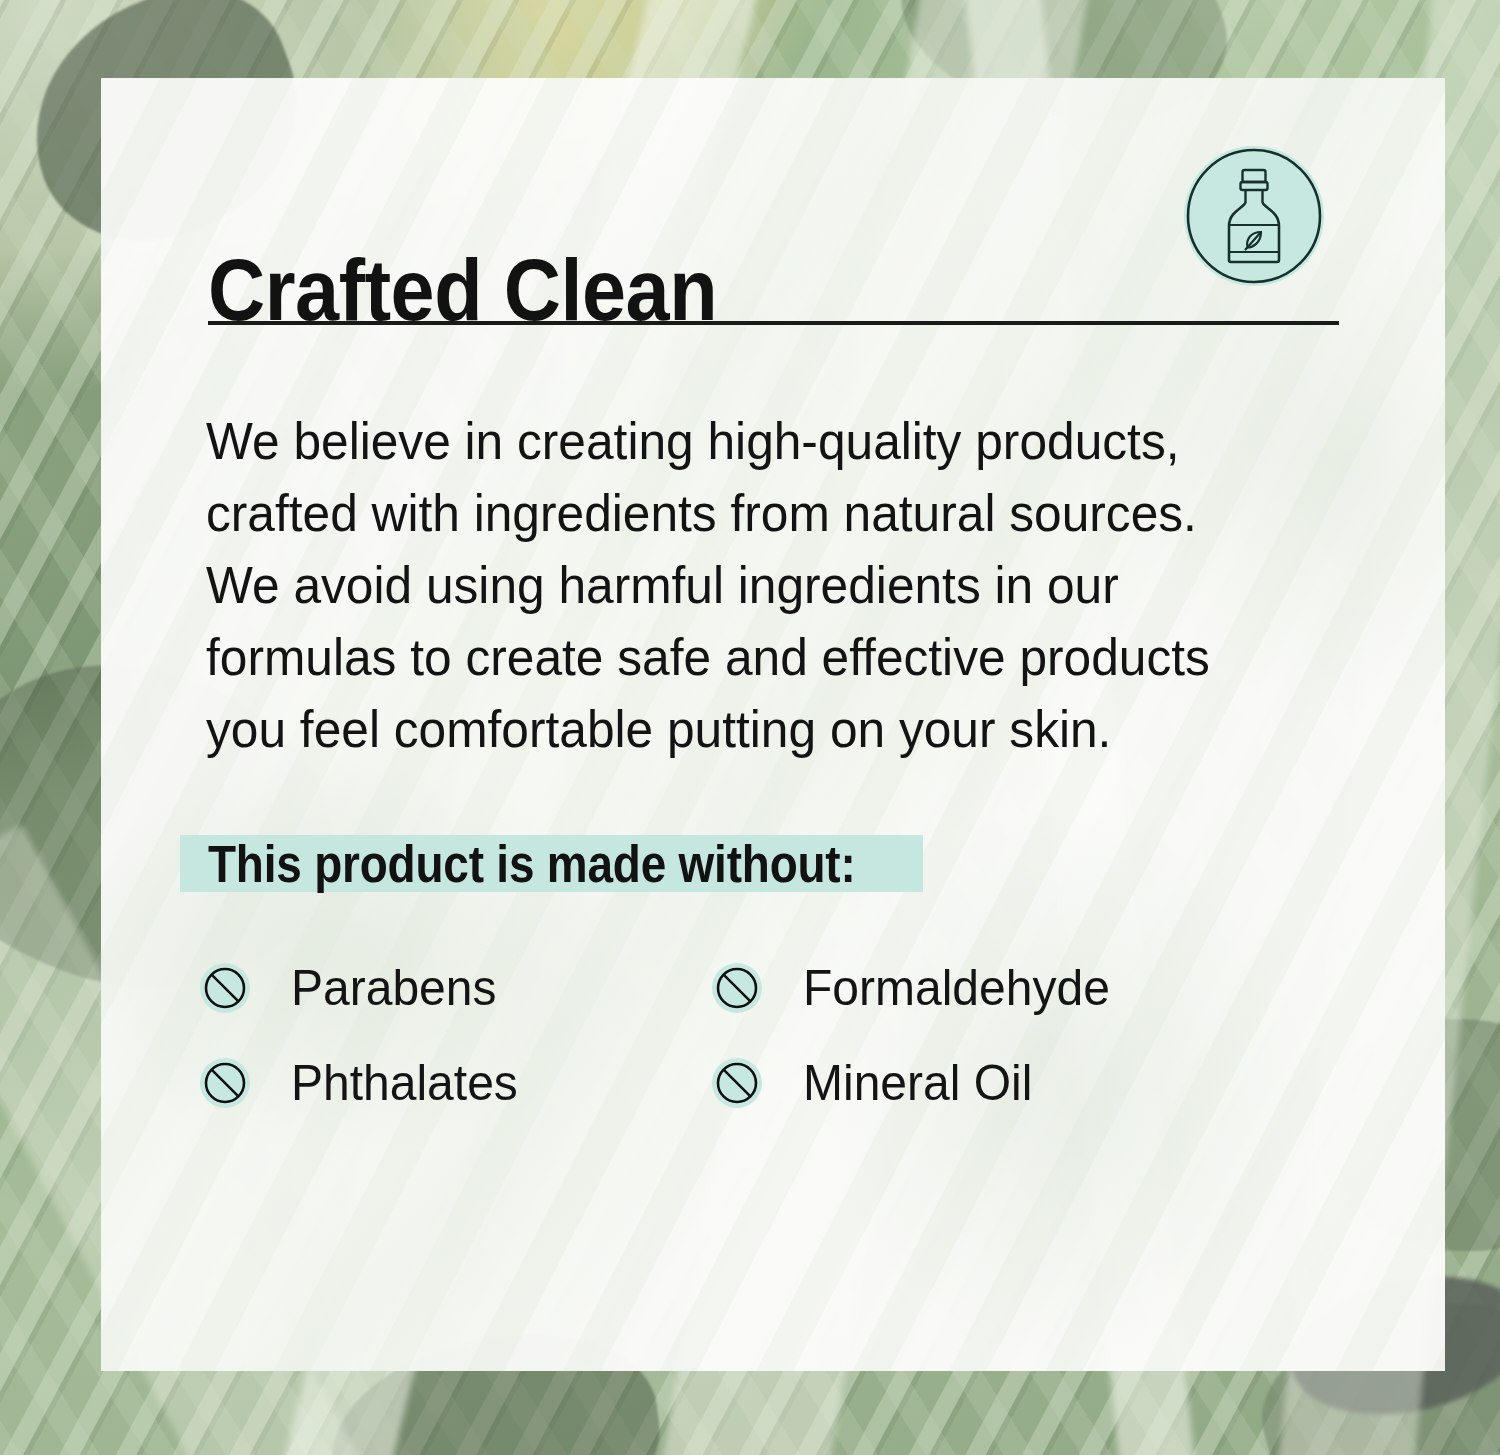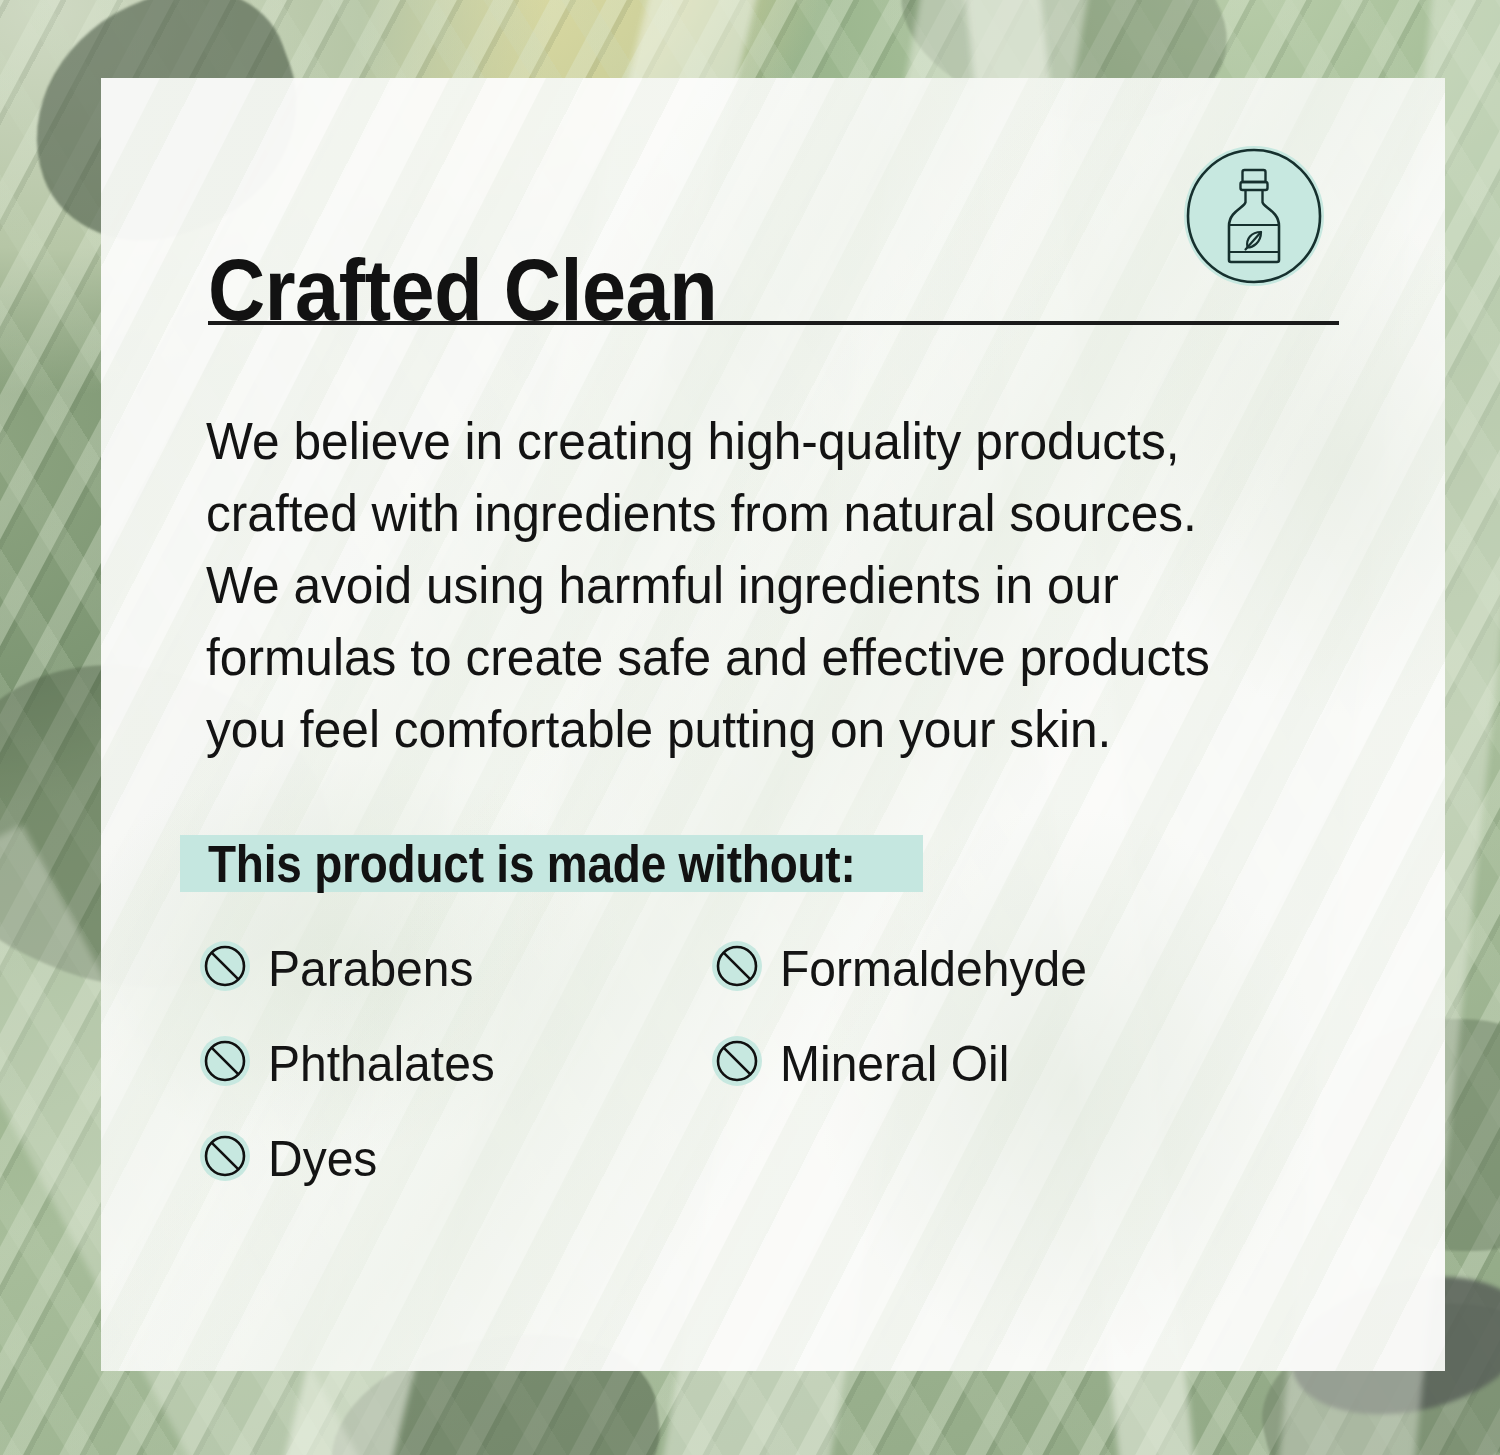--- a/index.html
+++ b/index.html
@@ -198,22 +198,22 @@
     left: 98px;
     top: 862px;
     width: 1160px;
     display: grid;
     grid-template-columns: 512px 1fr;
     grid-auto-rows: 95px;
     column-gap: 0;
   }
   .avoid-item {
     display: flex;
-    align-items: flex-start;
-    gap: 17px;
+    align-items: center;
+    gap: 40px;
   }
   .no-icon {
     flex: 0 0 auto;
     width: 52px;
     height: 52px;
     display: block;
   }
   .avoid-label {
     font-size: 50px;
     font-weight: 300;
@@ -328,30 +328,20 @@
           <span class="no-icon">
             <svg viewBox="0 0 52 52" width="52" height="52" aria-hidden="true">
               <circle cx="26" cy="26" r="25" fill="#c7e8e0"></circle>
               <circle cx="26" cy="26" r="19" fill="none" stroke="#101010" stroke-width="2.6"></circle>
               <line x1="12.6" y1="12.6" x2="39.4" y2="39.4" stroke="#101010" stroke-width="2.6"></line>
             </svg>
           </span>
           <span class="avoid-label">Mineral Oil</span>
         </div>
 
-        <div class="avoid-item">
-          <span class="no-icon">
-            <svg viewBox="0 0 52 52" width="52" height="52" aria-hidden="true">
-              <circle cx="26" cy="26" r="25" fill="#c7e8e0"></circle>
-              <circle cx="26" cy="26" r="19" fill="none" stroke="#101010" stroke-width="2.6"></circle>
-              <line x1="12.6" y1="12.6" x2="39.4" y2="39.4" stroke="#101010" stroke-width="2.6"></line>
-            </svg>
-          </span>
-          <span class="avoid-label">Dyes</span>
-        </div>
 
 
       </div>
 
     </div>
   </div>
 
 </div>
 
 </body></html>

